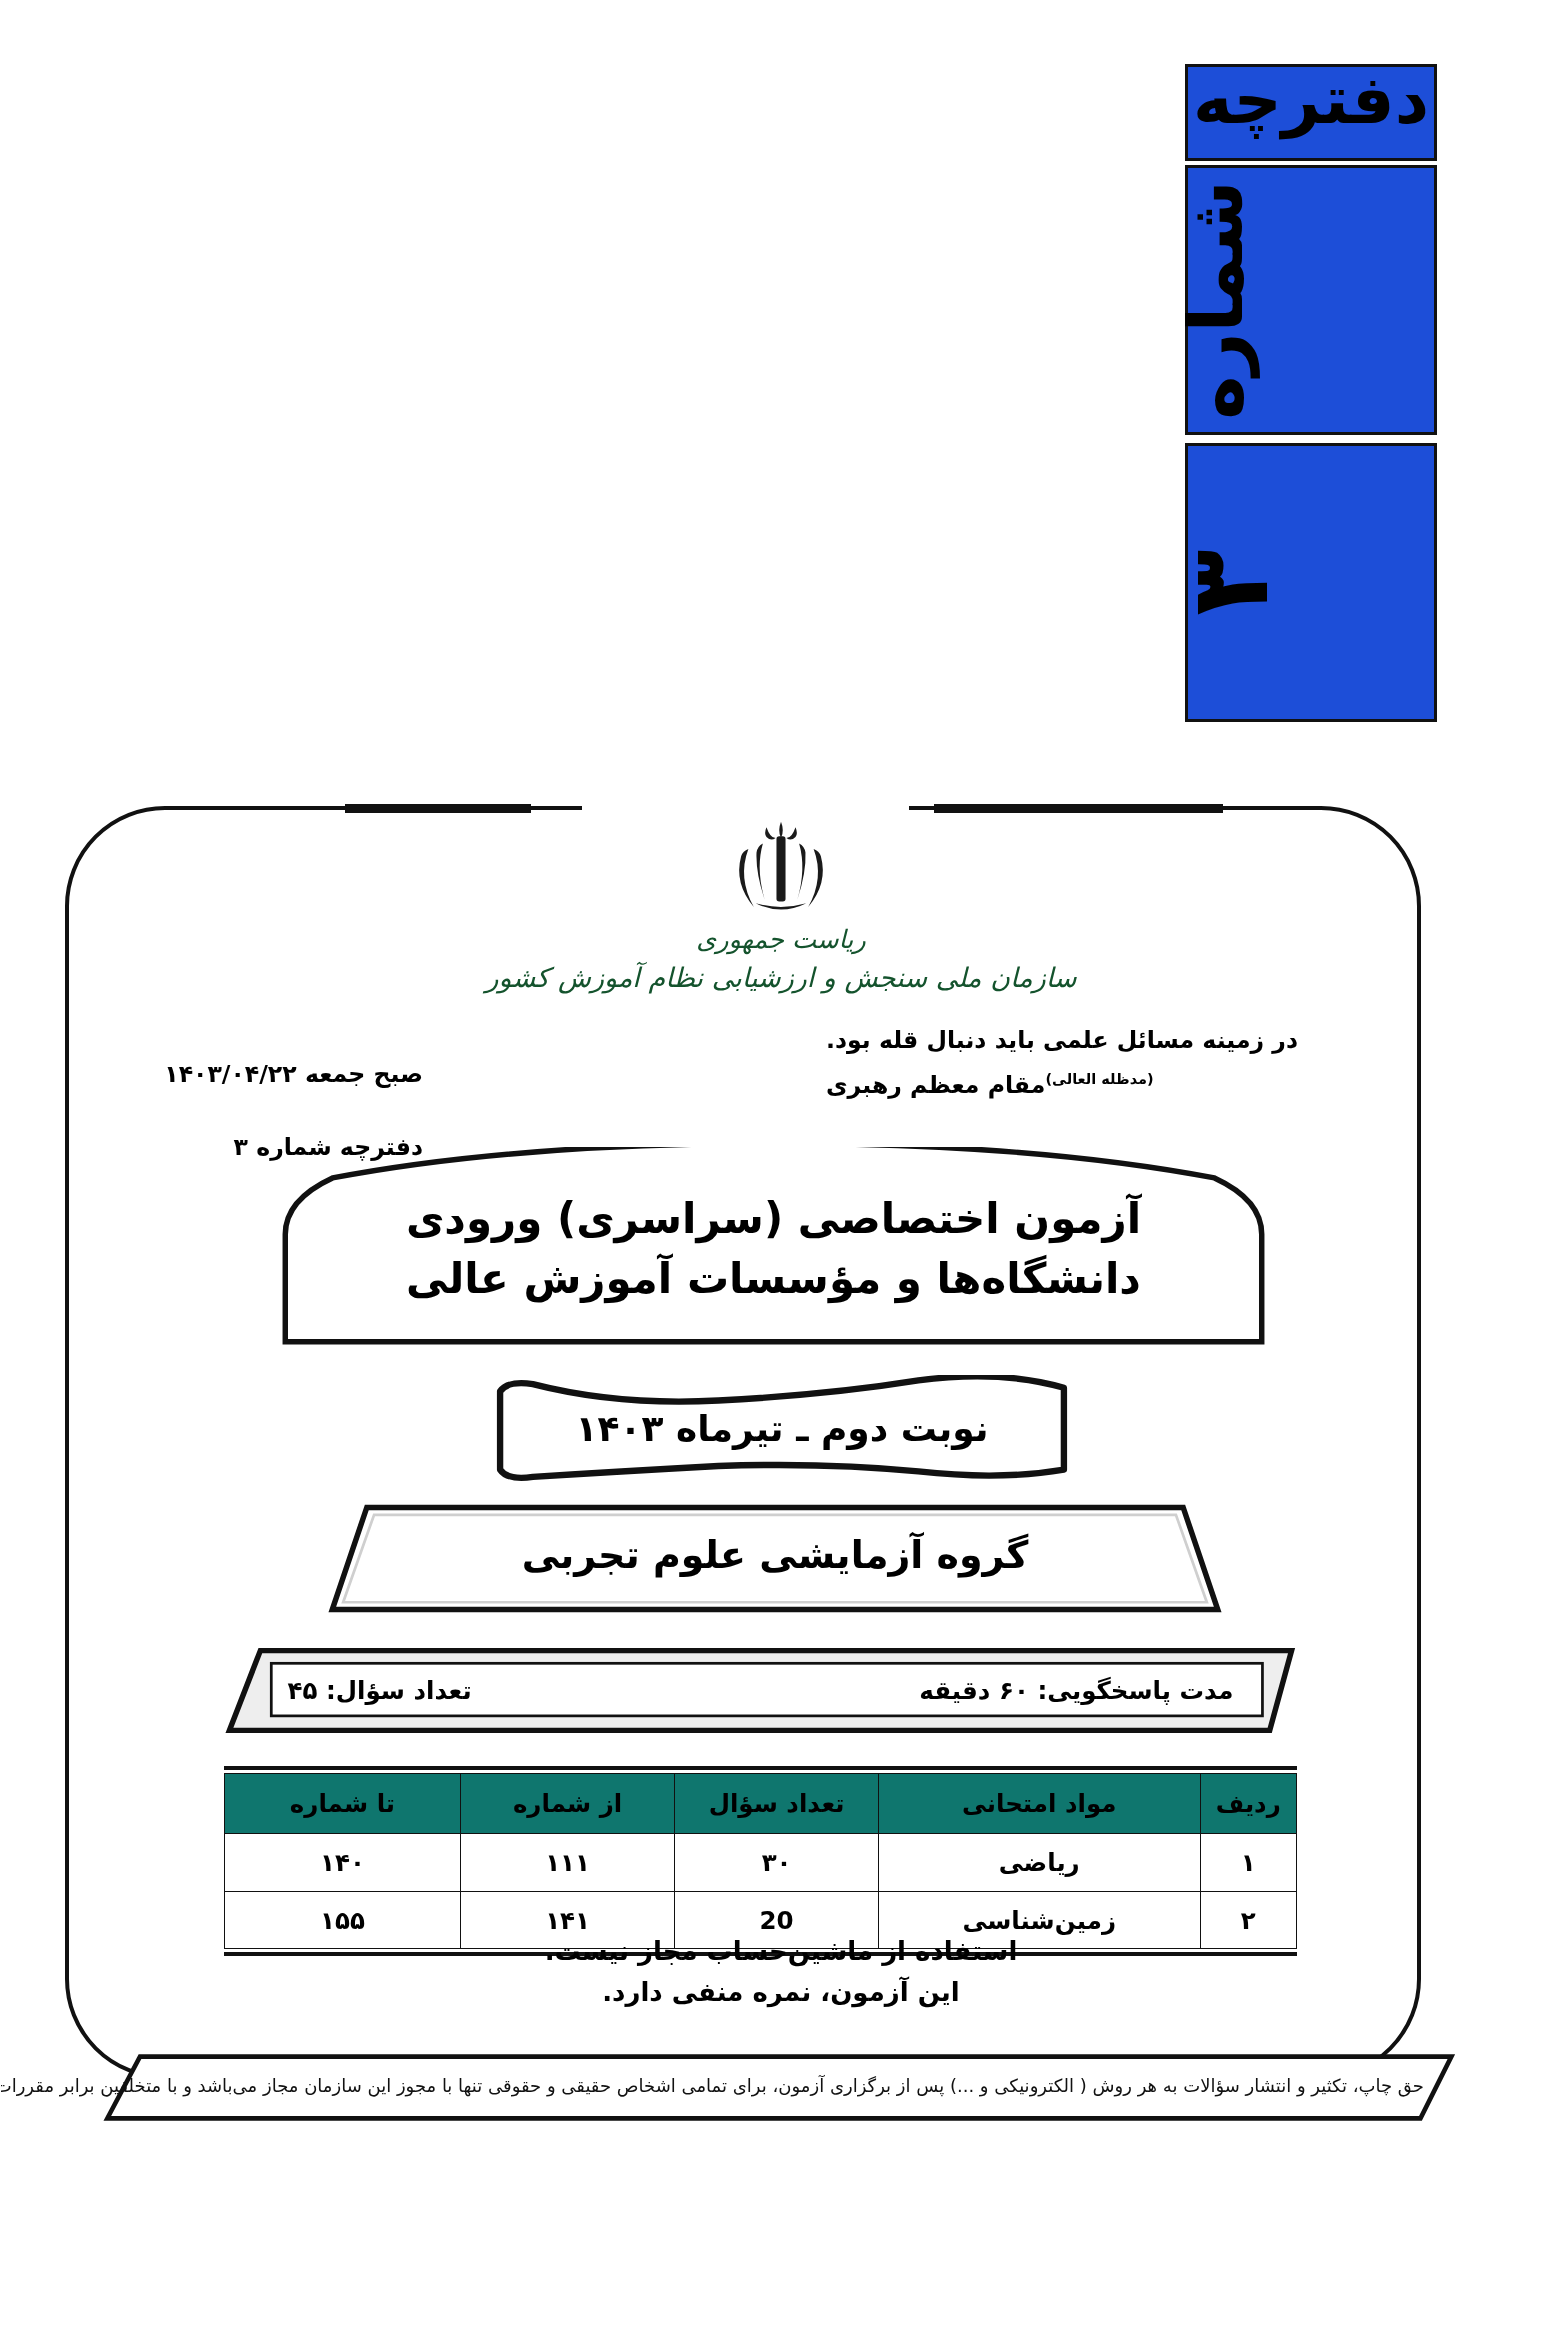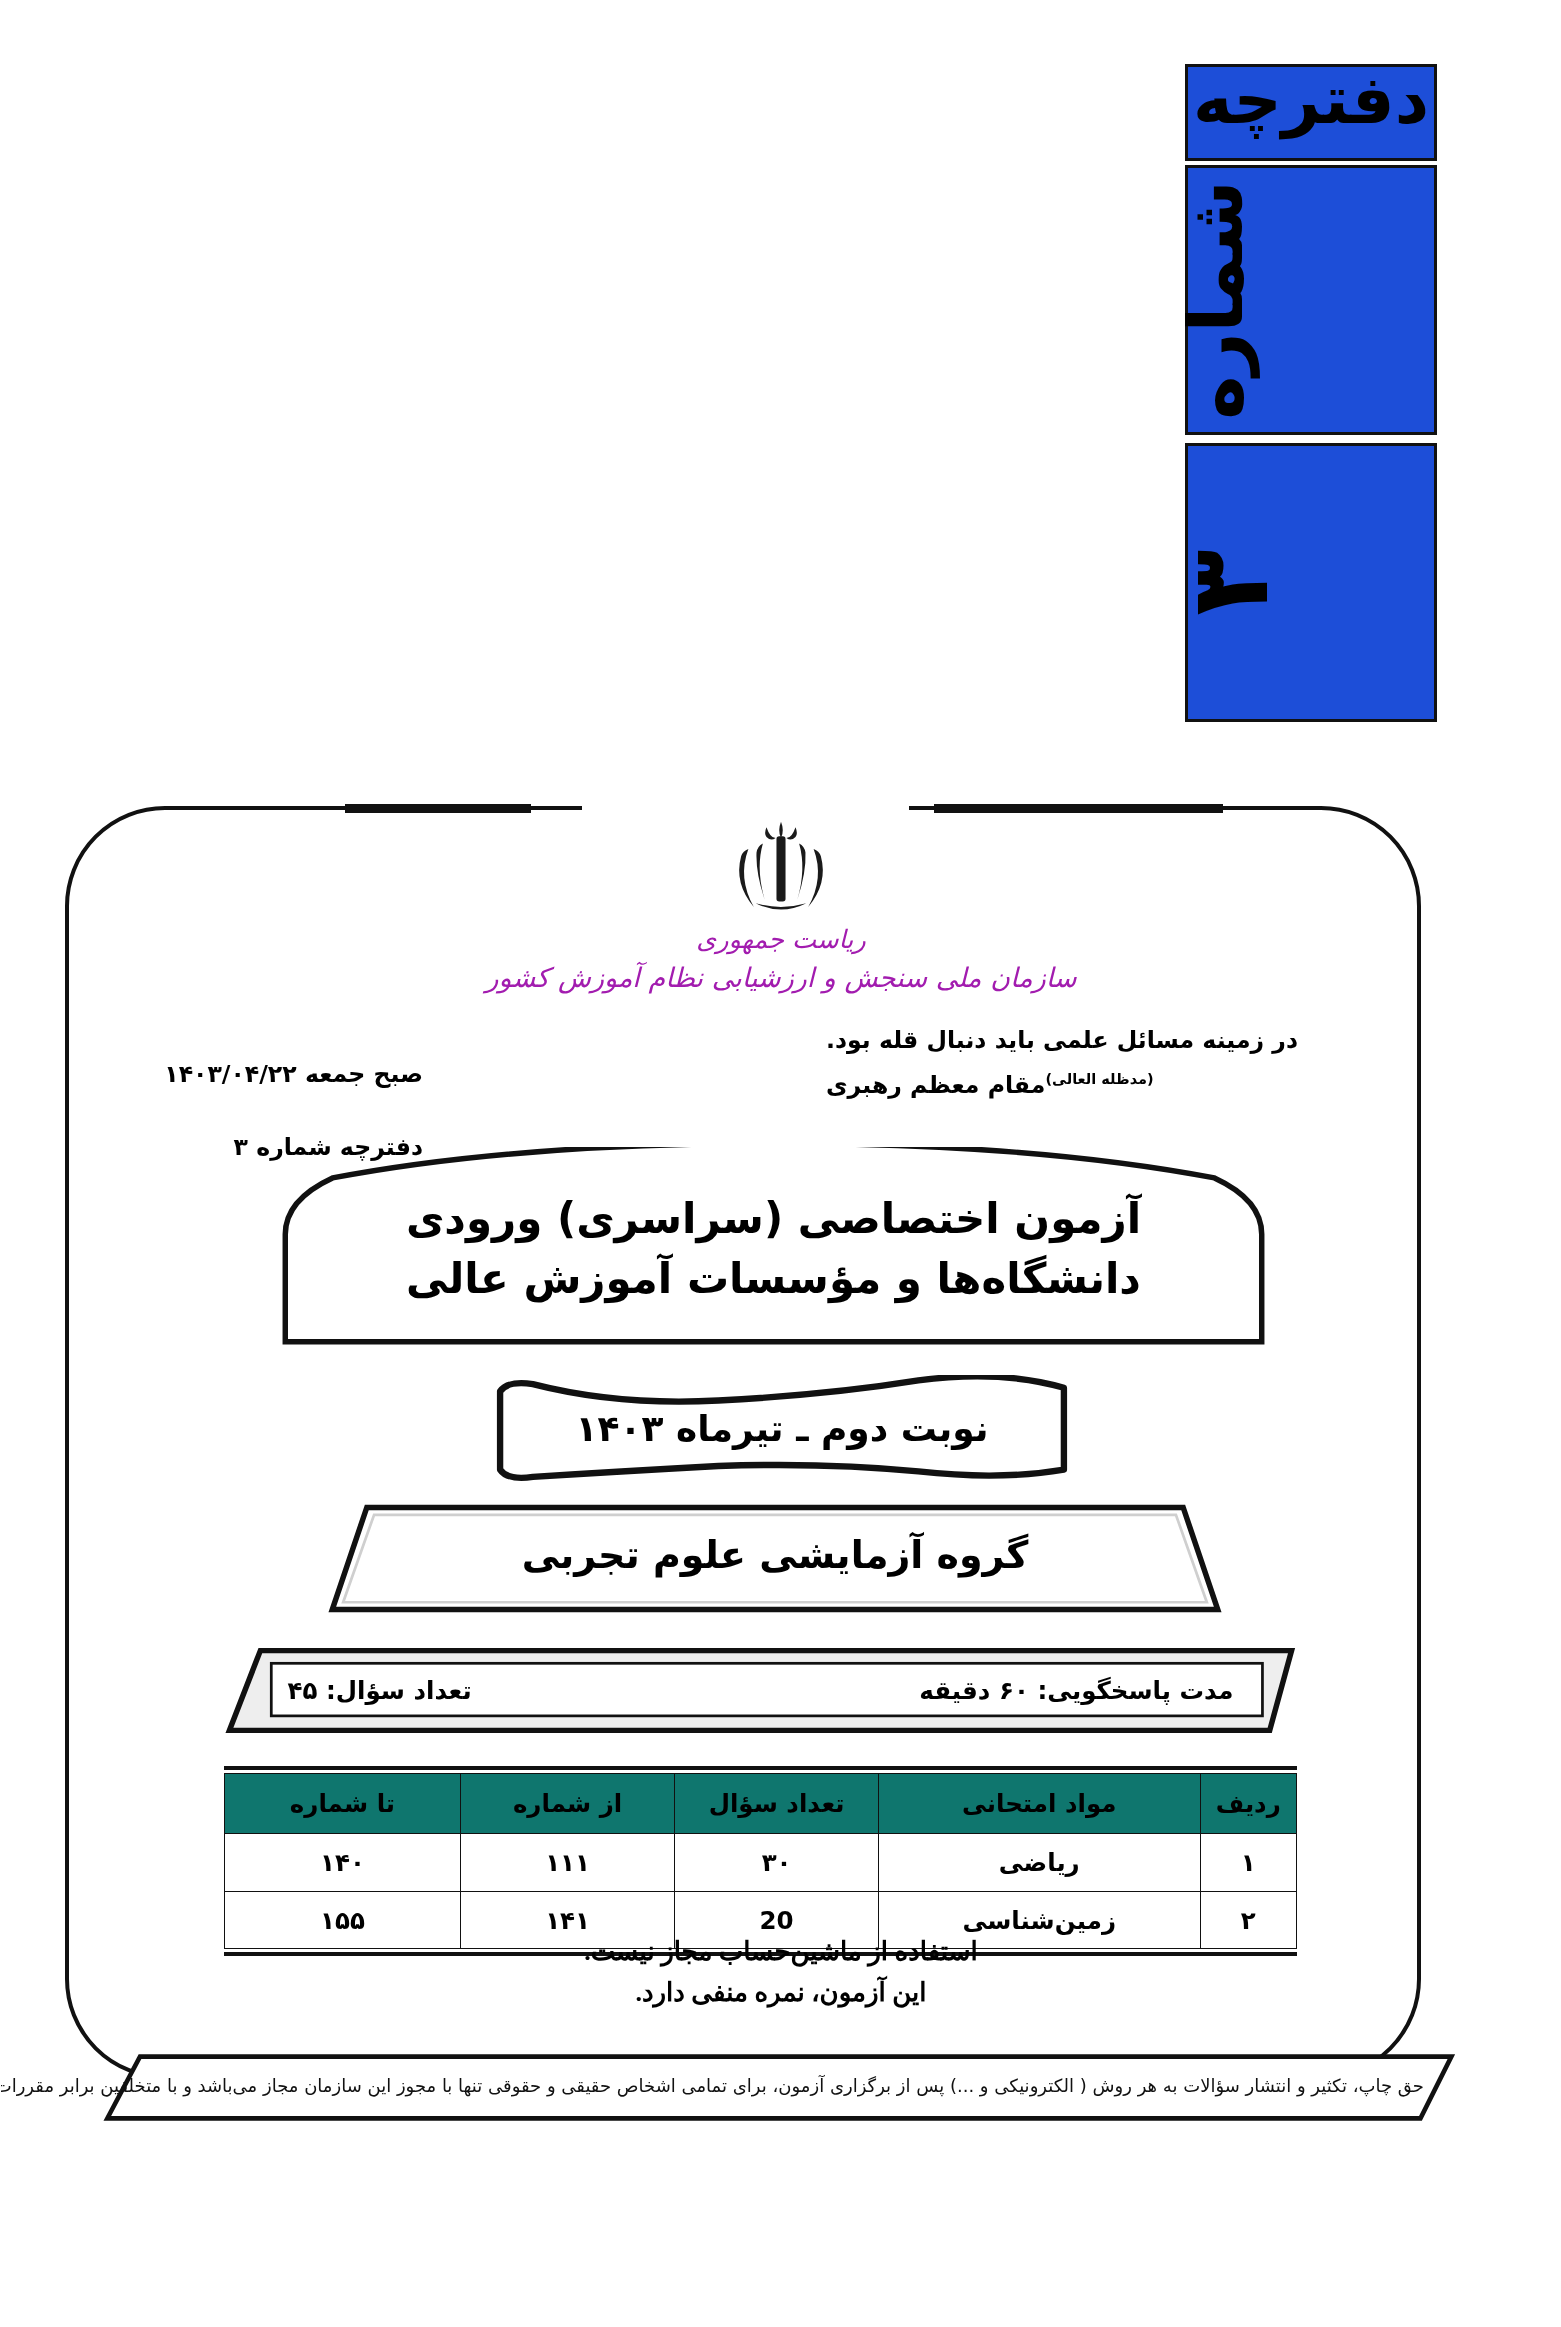--- a/index.html
+++ b/index.html
@@ -36,21 +36,21 @@
     position:absolute;left:582px;top:798px;width:327px;height:23.6px;background:#fff;z-index:4;
   }
   .top-bar{position:absolute;top:804px;height:9px;background:#111;z-index:5;}
   #top-bar-right{left:934px;width:289px;}
   #top-bar-left{left:345px;width:186px;}
 
   
   #emblem-wrap{position:absolute;left:0;right:0;top:816px;text-align:center;z-index:6;}
   #emblem{display:inline-block;}
   .org-line{
-    text-align:center;font-weight:400;color:#a21caf;white-space:nowrap;
+    text-align:center;font-weight:400;color:#14532d;white-space:nowrap;
     font-family:"DejaVu Sans","Liberation Sans",sans-serif;
   }
   #org-1{position:absolute;left:0;right:0;top:924px;font-size:25.5px;font-style:italic;z-index:6;}
   #org-2{position:absolute;left:0;right:0;top:962px;font-size:27px;font-style:italic;z-index:6;}
 
   
   #quote-block{
     position:absolute;right:264px;top:1022px;text-align:left;z-index:6;
     font-size:23.6px;font-weight:700;line-height:1.6;margin-left:14px;
   }
@@ -127,21 +127,21 @@
   .col-subject{width:30%;}
   .col-count{width:19%;}
   .col-from{width:20%;}
   .col-to{width:22%;}
 
   
   #notices{
     position:absolute;left:0;right:0;top:1931px;text-align:center;z-index:6;
     font-size:26px;font-weight:700;line-height:1.58;
   }
-  #notices div{white-space:nowrap;font-family:Liberation Serif, serif;}
+  #notices div{white-space:nowrap;}
 
   
   #copyright-box{
     position:absolute;left:100px;top:2053px;width:1355px;height:69px;z-index:7;
   }
   #copyright-box svg{position:absolute;inset:0;}
   #copyright-text{
     position:absolute;left:44px;right:31px;top:22px;text-align:center;
     font-size:18px;font-weight:400;white-space:nowrap;color:#111;
   }

